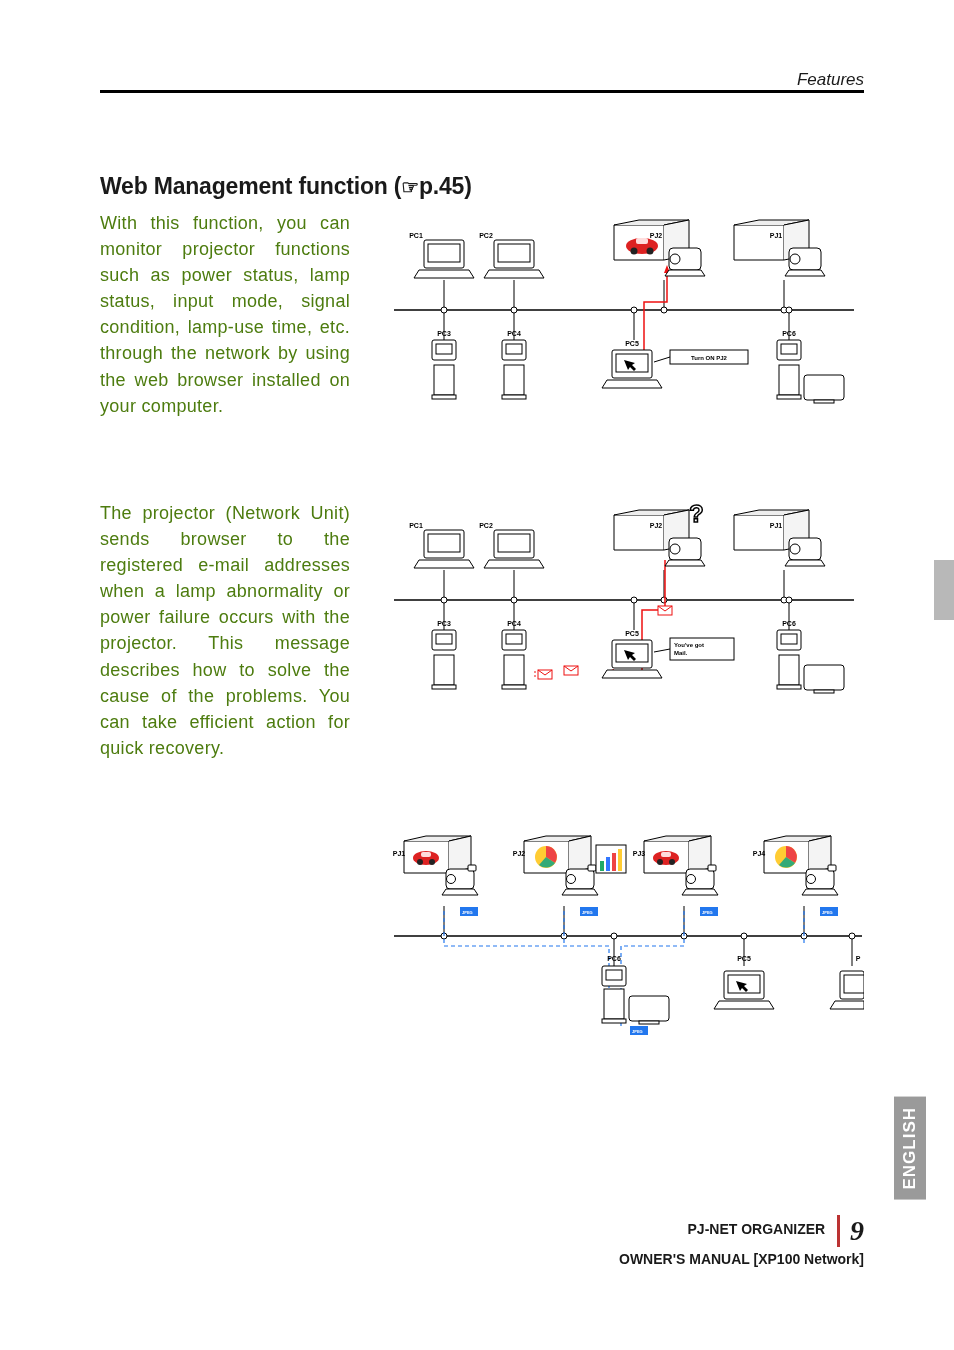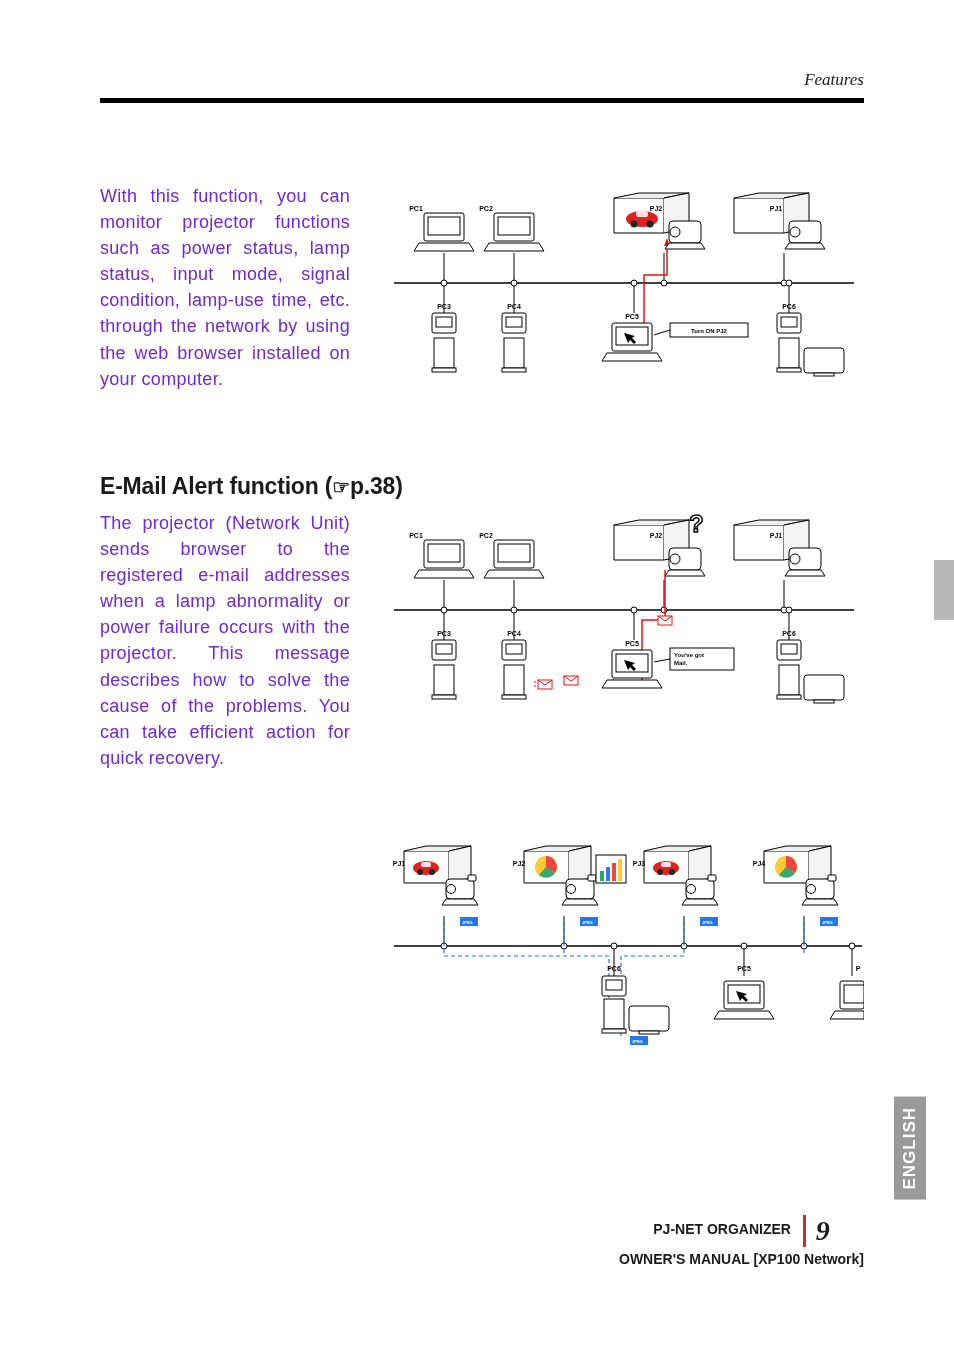--- a/index.html
+++ b/index.html
@@ -13,24 +13,23 @@
     position: relative;
     box-sizing: border-box;
   }
   .page {
     padding: 70px 90px 0 100px;
   }
   .top-meta {
     text-align: right;
     font-style: italic;
     font-size: 17px;
-    border-bottom: 5px solid #000000;
-    padding-bottom: 8px;
+    border-bottom: 3px solid #000000;
+    padding-bottom: 0;
     margin-bottom: 80px;
-    font-family: Liberation Serif, serif;
   }
   .tab {
     position: absolute;
     right: 0;
     top: 560px;
     width: 20px;
     height: 60px;
     background: #b8b8b8;
   }
   .section {
@@ -43,21 +42,21 @@
     margin: 0 0 10px 0;
     letter-spacing: -0.2px;
   }
   .section-title .hand {
     font-size: 20px;
   }
   .body-text {
     font-size: 18px;
     line-height: 1.45;
     text-align: justify;
-    color: #6d28d9;
+    color: #4d7c0f;
     letter-spacing: 0.3px;
   }
   .body-narrow {
     width: 250px;
     float: left;
     text-align: justify;
     text-align-last: left;
   }
   .diagram {
     float: right;
@@ -69,21 +68,21 @@
     width: 100%;
     height: 100%;
   }
   .pj-diagram {
     height: 230px;
   }
   .footer {
     position: absolute;
     right: 90px;
     bottom: 80px;
-    text-align: center;
+    text-align: right;
     font-weight: 700;
     font-size: 14px;
     line-height: 1.4;
   }
   .footer .bar {
     display: inline-block;
     vertical-align: middle;
     width: 3px;
     height: 32px;
     background: #b33;
@@ -124,20 +123,23 @@
   }
 </style>
 </head>
 <body>
 
 <div class="page">
   <div class="top-meta">Features</div>
   <div class="tab"></div>
 
   <div class="section">
+    <h2 class="section-title">
+      <span>Web Management function (</span><span class="hand">☞</span><span>p.45)</span>
+    </h2>
     <div class="body-text body-narrow">With this function, you can monitor projector functions such as power status, lamp status, input mode, signal condition, lamp-use time, etc. through the network by using the web browser installed on your computer.</div>
     <div class="diagram">
       <svg viewBox="0 0 480 220" xmlns="http://www.w3.org/2000/svg">
 
         <line x1="10" y1="100" x2="470" y2="100" stroke="#000" stroke-width="1.5"></line>
 
         <line x1="60" y1="70" x2="60" y2="100" stroke="#000"></line>
         <line x1="130" y1="70" x2="130" y2="100" stroke="#000"></line>
         <line x1="280" y1="70" x2="280" y2="100" stroke="#000"></line>
         <line x1="400" y1="70" x2="400" y2="100" stroke="#000"></line>
@@ -239,23 +241,20 @@
         <text class="dev-label" x="392" y="28">PJ1</text>
         <text class="dev-label" x="60" y="126">PC3</text>
         <text class="dev-label" x="130" y="126">PC4</text>
         <text class="dev-label" x="248" y="136">PC5</text>
         <text class="dev-label" x="405" y="126">PC6</text>
       </svg>
     </div>
   </div>
 
   <div class="section">
-    <h2 class="section-title">
-      <span>E-Mail Alert function (</span><span class="hand">☞</span><span>p.38)</span>
-    </h2>
     <div class="body-text body-narrow">The projector (Network Unit) sends browser to the registered e-mail addresses when a lamp abnormality or power failure occurs with the projector. This message describes how to solve the cause of the problems. You can take efficient action for quick recovery.</div>
     <div class="diagram">
       <svg viewBox="0 0 480 220" xmlns="http://www.w3.org/2000/svg">
         <line x1="10" y1="100" x2="470" y2="100" stroke="#000" stroke-width="1.5"></line>
         <line x1="60" y1="70" x2="60" y2="100" stroke="#000"></line>
         <line x1="130" y1="70" x2="130" y2="100" stroke="#000"></line>
         <line x1="280" y1="70" x2="280" y2="100" stroke="#000"></line>
         <line x1="400" y1="70" x2="400" y2="100" stroke="#000"></line>
         <line x1="60" y1="100" x2="60" y2="130" stroke="#000"></line>
         <line x1="130" y1="100" x2="130" y2="130" stroke="#000"></line>

